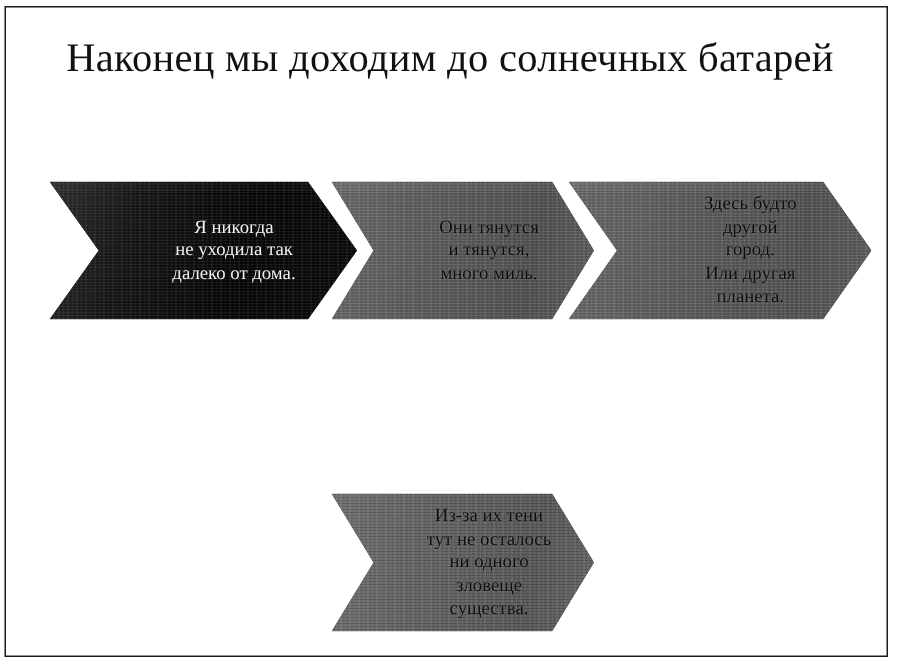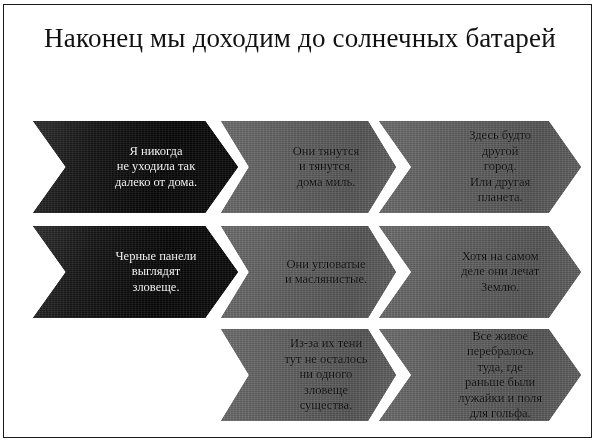--- a/index.html
+++ b/index.html
@@ -108,59 +108,35 @@
 
   <div class="row" id="row-0">
     <div class="chev c0 dark">
       <span class="txt">Я никогда
 не уходила так
 далеко от дома.</span>
     </div>
     <div class="chev c1 gray">
       <span class="txt">Они тянутся
 и тянутся,
-дома миль.</span>
+много миль.</span>
     </div>
     <div class="chev c2 gray">
       <span class="txt">Здесь будто
 другой
 город.
 Или другая
 планета.</span>
     </div>
   </div>
 
-  <div class="row" id="row-1">
-    <div class="chev c0 dark">
-      <span class="txt">Черные панели
-выглядят
-зловеще.</span>
-    </div>
-    <div class="chev c1 gray">
-      <span class="txt">Они угловатые
-и маслянистые.</span>
-    </div>
-    <div class="chev c2 gray">
-      <span class="txt">Хотя на самом
-деле они лечат
-Землю.</span>
-    </div>
-  </div>
 
   <div class="row" id="row-2">
     <div class="chev c1 gray">
       <span class="txt">Из-за их тени
 тут не осталось
 ни одного
 зловеще
 существа.</span>
     </div>
-    <div class="chev c2 gray">
-      <span class="txt">Все живое
-перебралось
-туда, где
-раньше были
-лужайки и поля
-для гольфа.</span>
-    </div>
   </div>
 
 </div>
 
 </body></html>

